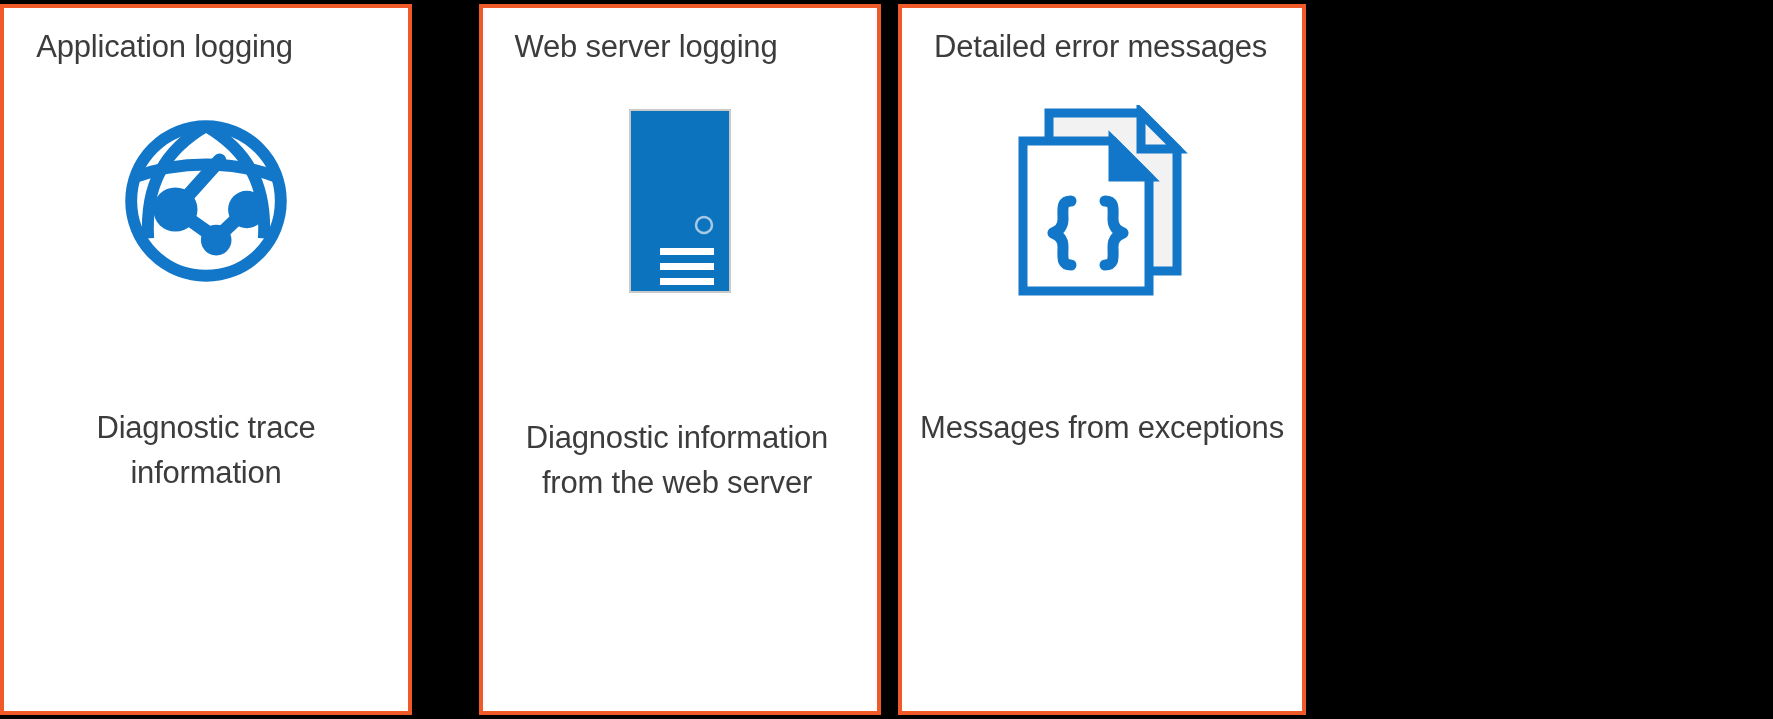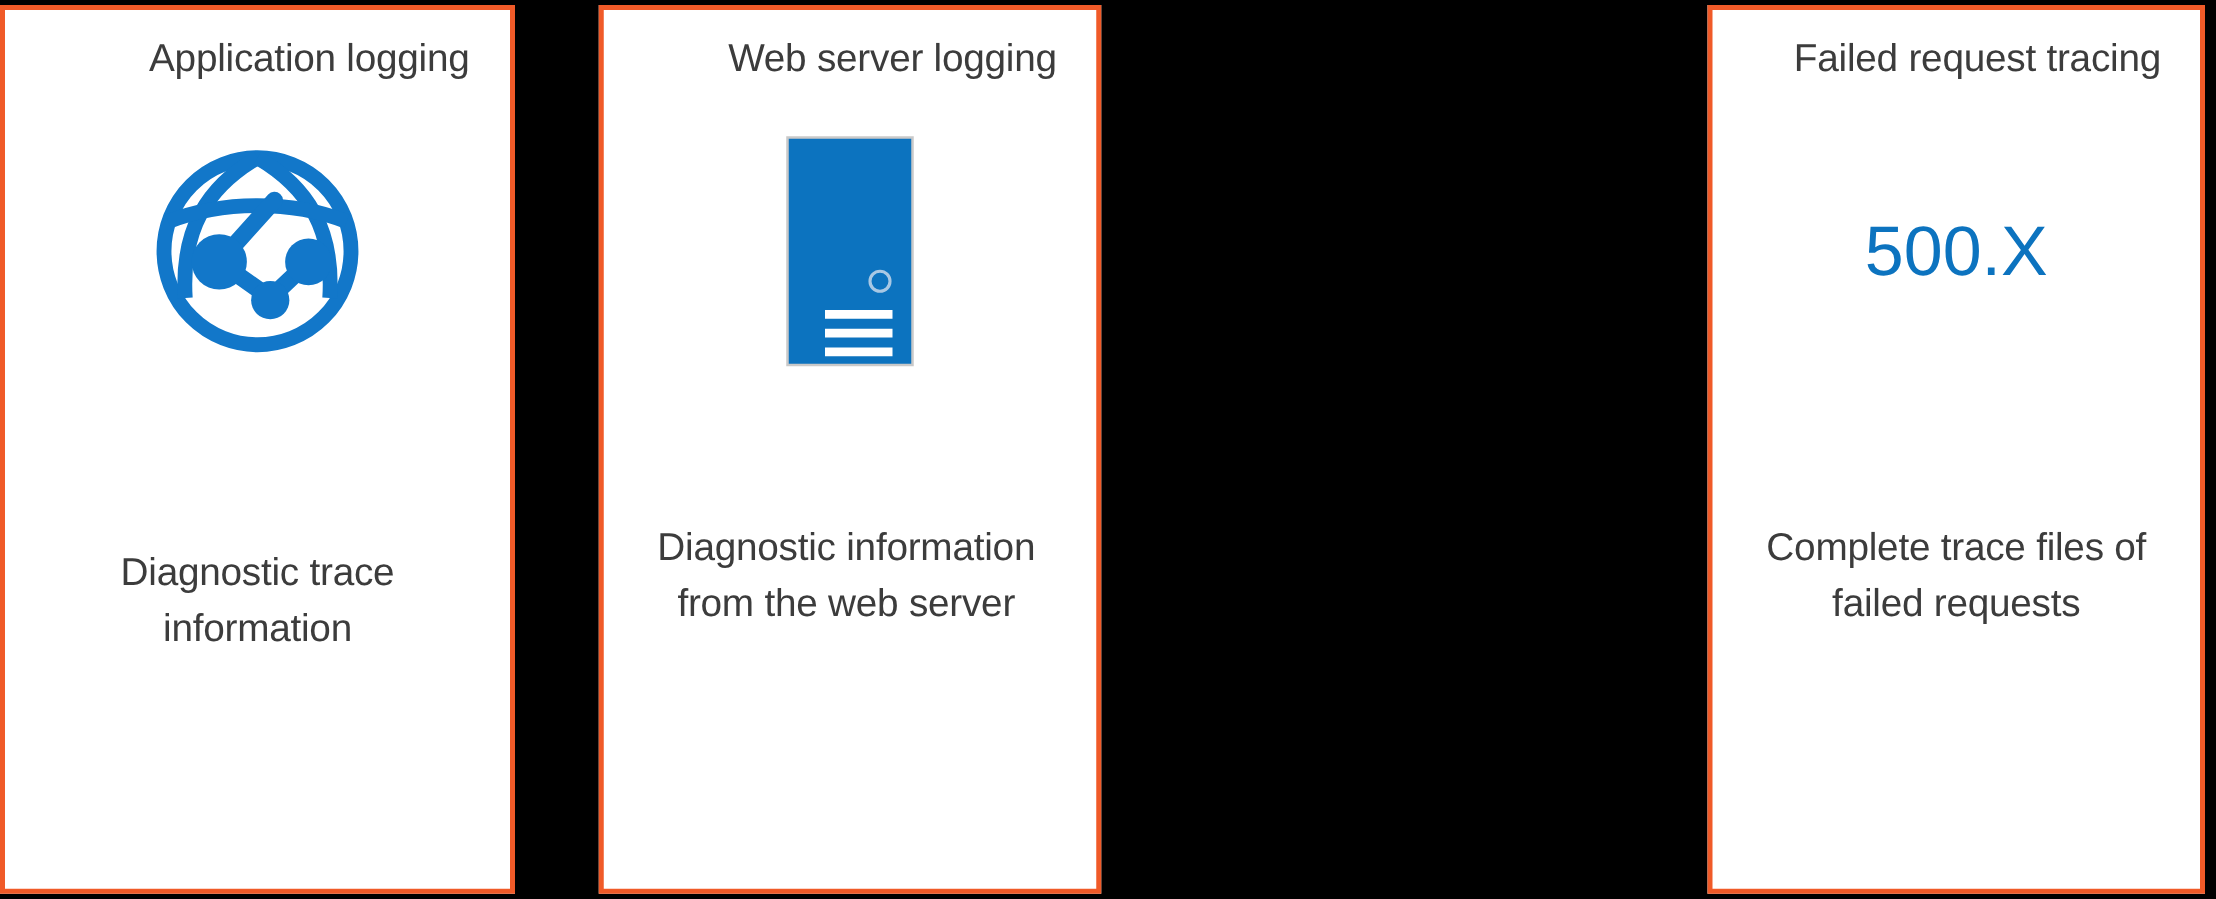--- a/index.html
+++ b/index.html
@@ -36,21 +36,21 @@
 
   
   .panel.p1 { left: 0px;    width: 412px; }
   .panel.p2 { left: 479px;  width: 402px; }
   .panel.p3 { left: 898px;  width: 408px; }
   .panel.p4 { left: 1366px; width: 398px; }
 
   .panel-title {
     margin-top: 18px;
     width: 84%;
-    text-align: right;
+    text-align: left;
     color: #3c3c3c;
     font-size: 31px;
     line-height: 1.33;
     font-weight: 400;
     letter-spacing: -0.2px;
   }
 
   .icon-slot {
     margin-top: 26px;
     height: 215px;
@@ -65,21 +65,21 @@
   .code-text {
     color: #0c73bf;
     font-size: 56px;
     font-weight: 400;
     letter-spacing: 0px;
     line-height: 1;
   }
 
   .panel-desc {
     position: absolute;
-    top: 428px;
+    top: 398px;
     left: 0;
     right: 0;
     padding: 0 18px;
     box-sizing: border-box;
     text-align: center;
     color: #3c3c3c;
     font-size: 31px;
     line-height: 1.45;
     font-weight: 400;
     letter-spacing: -0.2px;
@@ -124,22 +124,34 @@
         <rect x="2" y="2" width="100" height="182" fill="#0c73bf" stroke="#c9c9c9" stroke-width="2"></rect>
         <circle cx="76" cy="117" r="8" fill="none" stroke="#a8c8e4" stroke-width="2.5"></circle>
         <rect x="32" y="140" width="54" height="7" fill="#ffffff"></rect>
         <rect x="32" y="155" width="54" height="7" fill="#ffffff"></rect>
         <rect x="32" y="170" width="54" height="7" fill="#ffffff"></rect>
       </svg>
     </div>
     <div class="panel-desc">Diagnostic information from the web server</div>
   </div>
 
+  <div class="panel p3">
+    <div class="panel-title">Detailed error messages</div>
+    <div class="icon-slot">
+      <svg width="178" height="192" viewBox="0 0 178 192" aria-hidden="true">
 
-  <div class="panel p4">
-    <div class="panel-title">Failed request tracing</div>
-    <div class="icon-slot">
-      <span class="code-text">500.X</span>
+        <path d="M36 8 H128 L164 44 V166 H36 Z" fill="#f2f2f2" stroke="#1277c9" stroke-width="9" stroke-linejoin="miter"></path>
+        <path d="M128 8 L128 44 L164 44 Z" fill="#f2f2f2" stroke="#1277c9" stroke-width="9" stroke-linejoin="miter"></path>
+
+        <path d="M10 36 H100 L136 72 V186 H10 Z" fill="#ffffff" stroke="#1277c9" stroke-width="9" stroke-linejoin="miter"></path>
+        <path d="M100 36 L100 72 L136 72 Z" fill="#1277c9" stroke="#1277c9" stroke-width="9" stroke-linejoin="miter"></path>
+
+        <g fill="none" stroke="#1277c9" stroke-width="11" stroke-linecap="round" stroke-linejoin="round">
+          <path d="M58 96 C 48 96, 50 104, 50 114 C 50 124, 44 126, 40 128 C 44 130, 50 132, 50 142 C 50 152, 48 160, 58 160"></path>
+          <path d="M92 96 C 102 96, 100 104, 100 114 C 100 124, 106 126, 110 128 C 106 130, 100 132, 100 142 C 100 152, 102 160, 92 160"></path>
+        </g>
+      </svg>
     </div>
-    <div class="panel-desc">Complete trace files of failed requests</div>
+    <div class="panel-desc">Messages from exceptions</div>
   </div>
+
 
 </div>
 
 </body></html>

